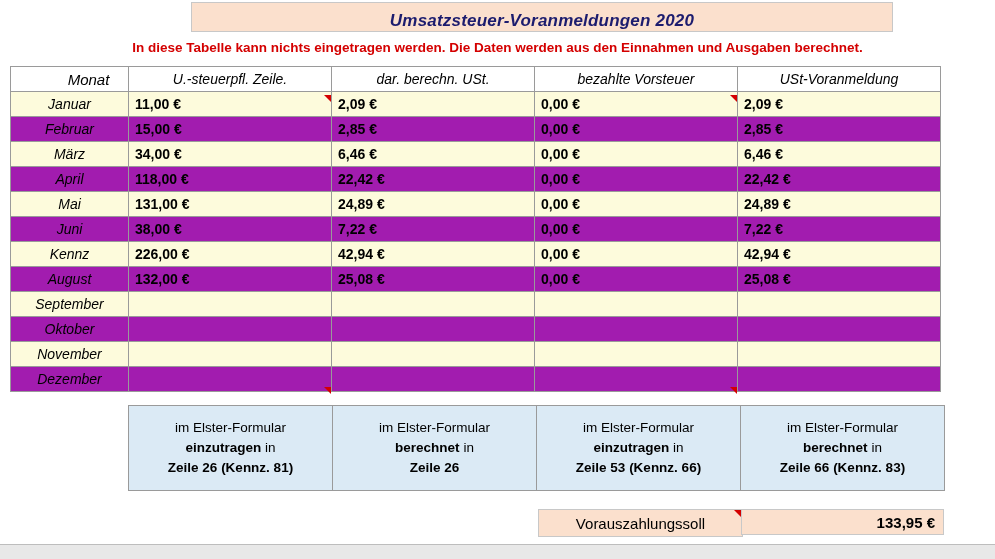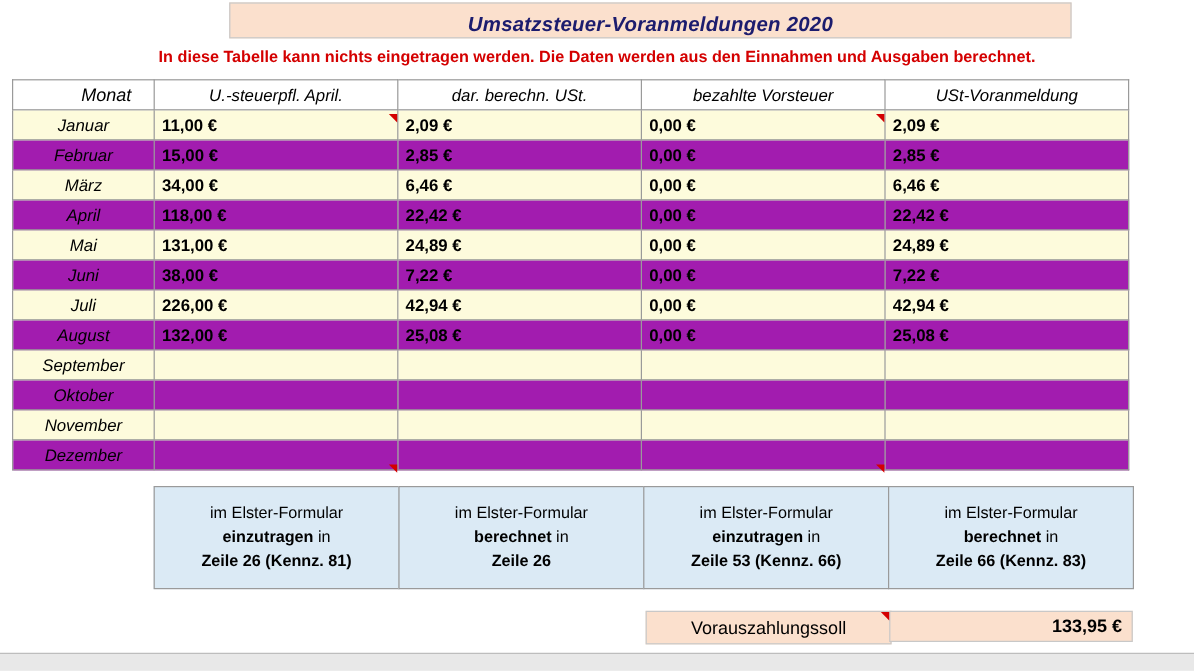--- a/index.html
+++ b/index.html
@@ -117,21 +117,21 @@
     <colgroup>
       <col class="c-month">
         <col class="c-data">
         <col class="c-data">
         <col class="c-data">
         <col class="c-data">
     </colgroup>
     <thead>
       <tr>
         <th class="month-h">Monat</th>
-        <th>U.-steuerpfl. April.</th>
+        <th>U.-steuerpfl. Zeile.</th>
         <th>dar. berechn. USt.</th>
         <th>bezahlte Vorsteuer</th>
         <th>USt-Voranmeldung</th>
       </tr>
     </thead>
     <tbody>
       <tr class="odd">
         <td class="month">Januar</td>
         <td class="num">11,00 €</td>
         <td class="num">2,09 €</td>
@@ -167,21 +167,21 @@
         <td class="num">24,89 €</td>
       </tr>
       <tr class="even">
         <td class="month">Juni</td>
         <td class="num">38,00 €</td>
         <td class="num">7,22 €</td>
         <td class="num">0,00 €</td>
         <td class="num">7,22 €</td>
       </tr>
       <tr class="odd">
-        <td class="month">Juli</td>
+        <td class="month">Kennz</td>
         <td class="num">226,00 €</td>
         <td class="num">42,94 €</td>
         <td class="num">0,00 €</td>
         <td class="num">42,94 €</td>
       </tr>
       <tr class="even">
         <td class="month">August</td>
         <td class="num">132,00 €</td>
         <td class="num">25,08 €</td>
         <td class="num">0,00 €</td>

